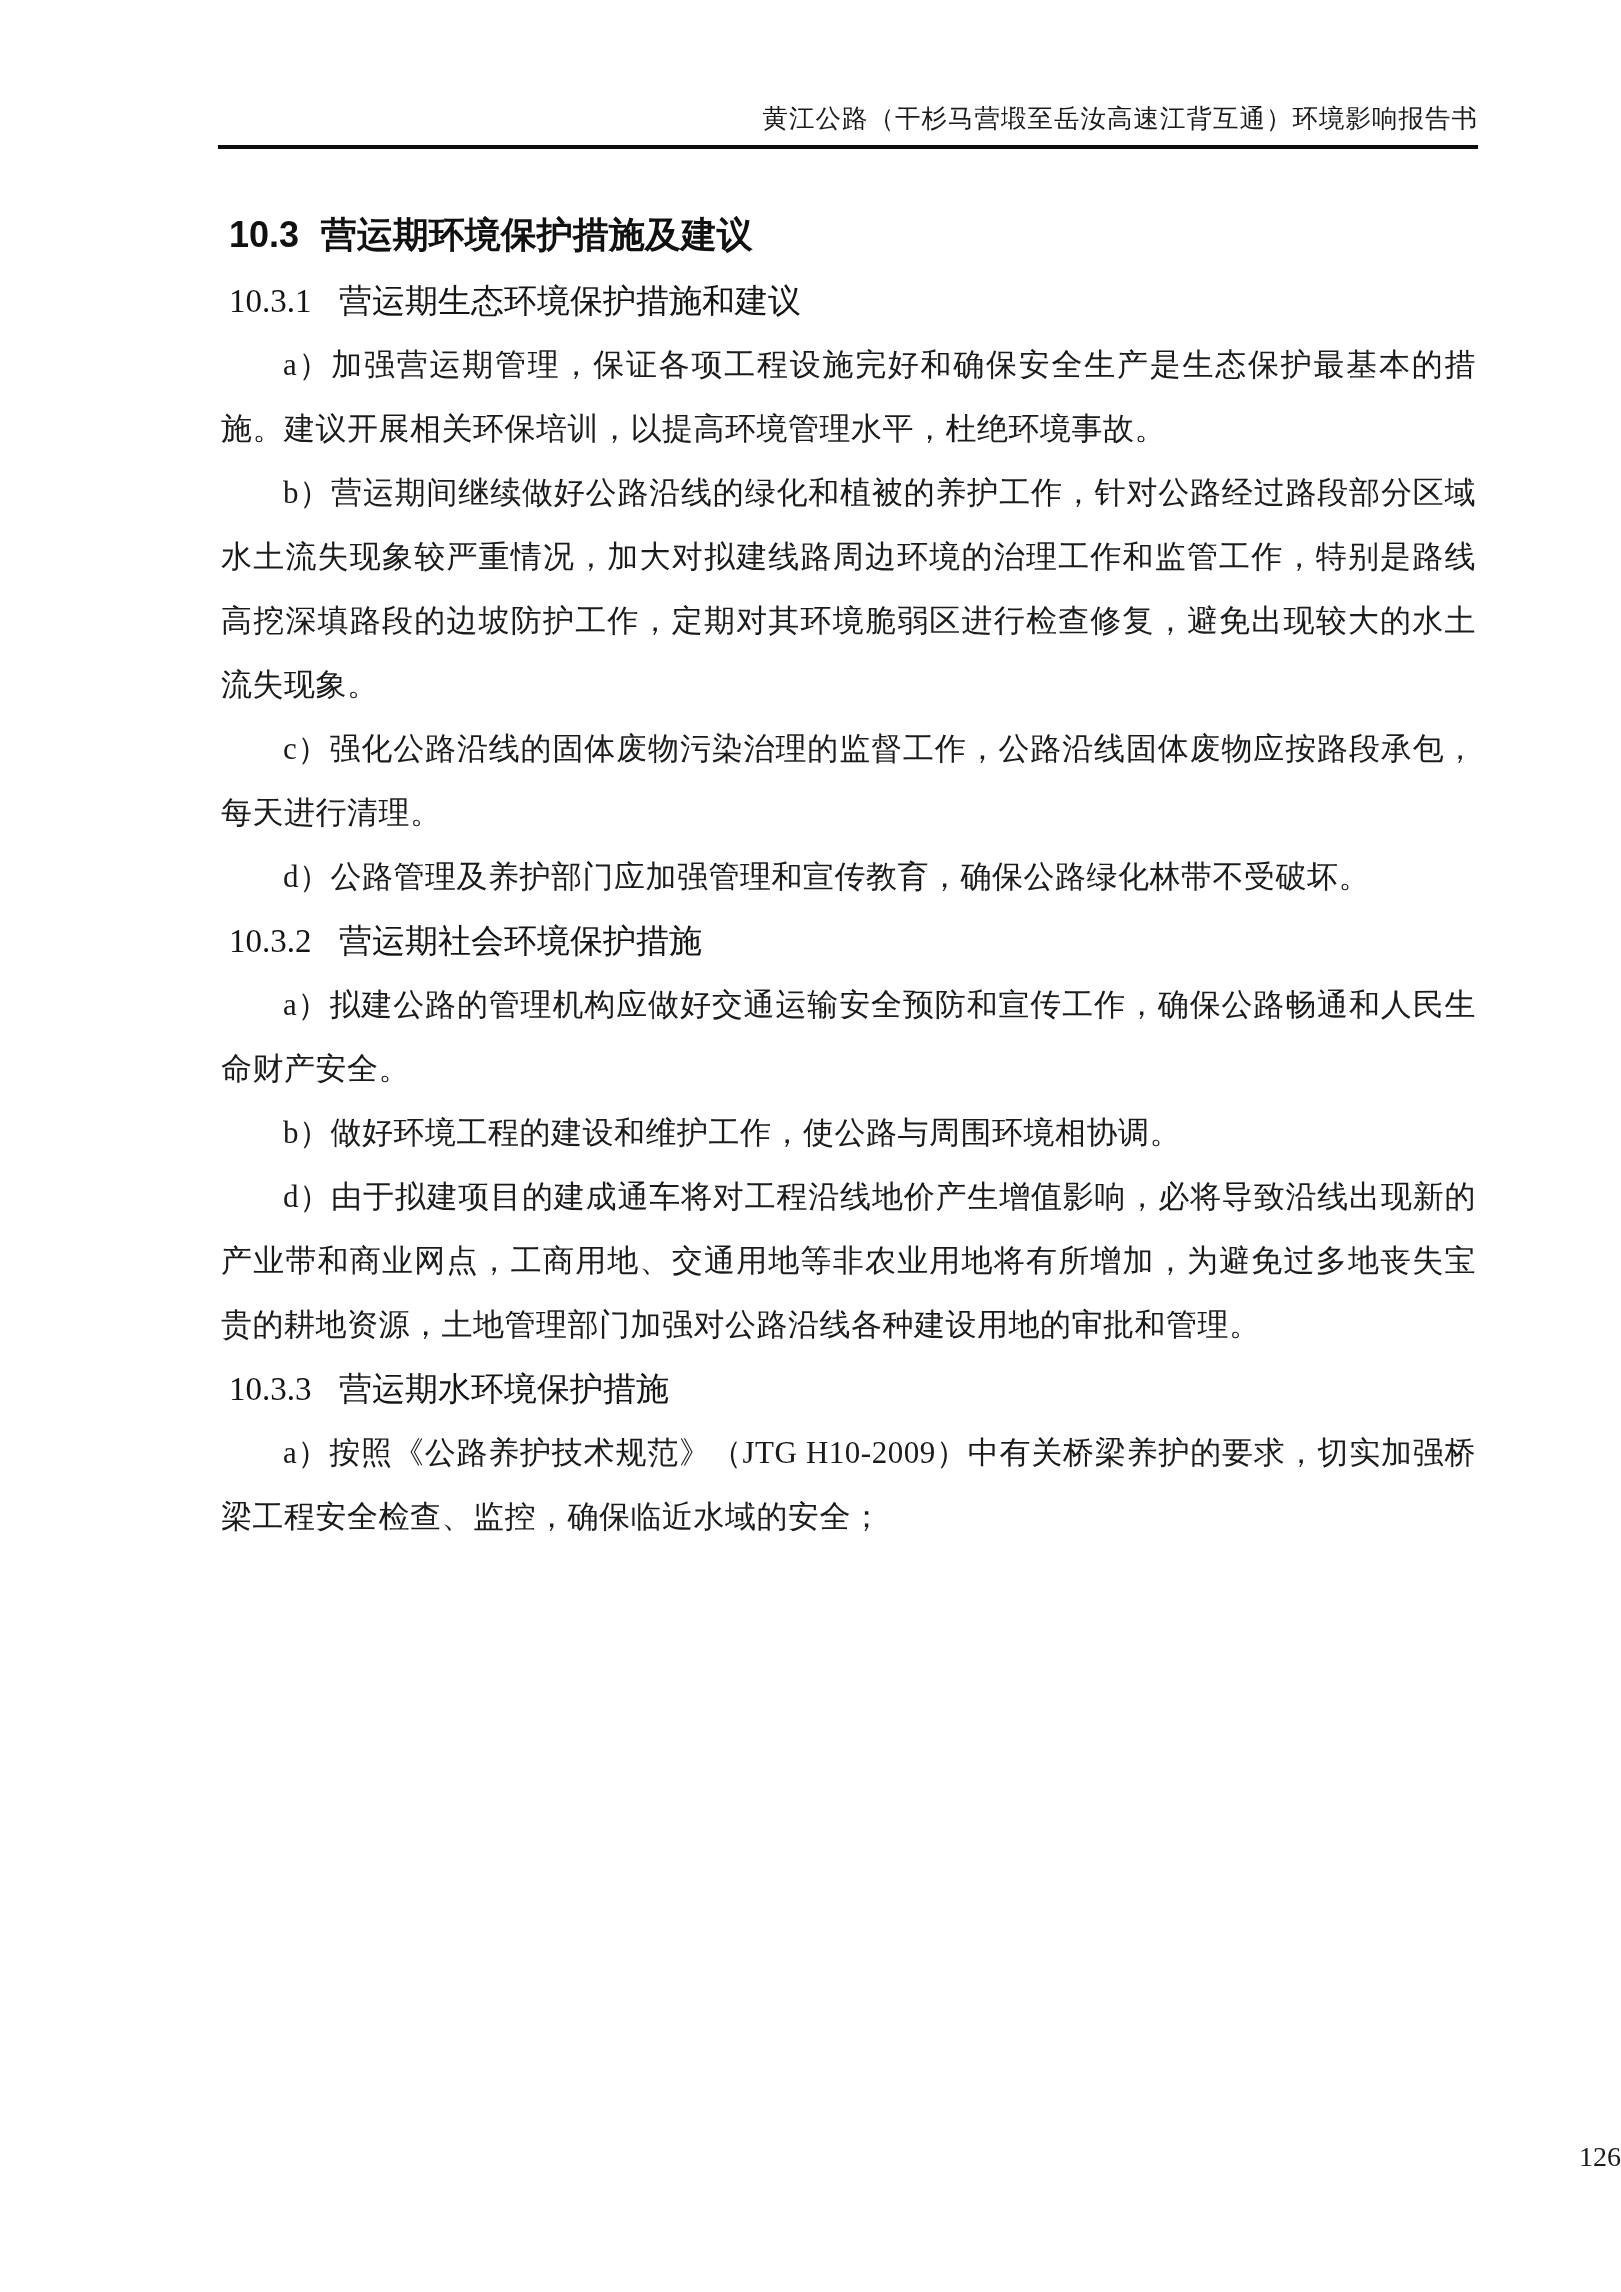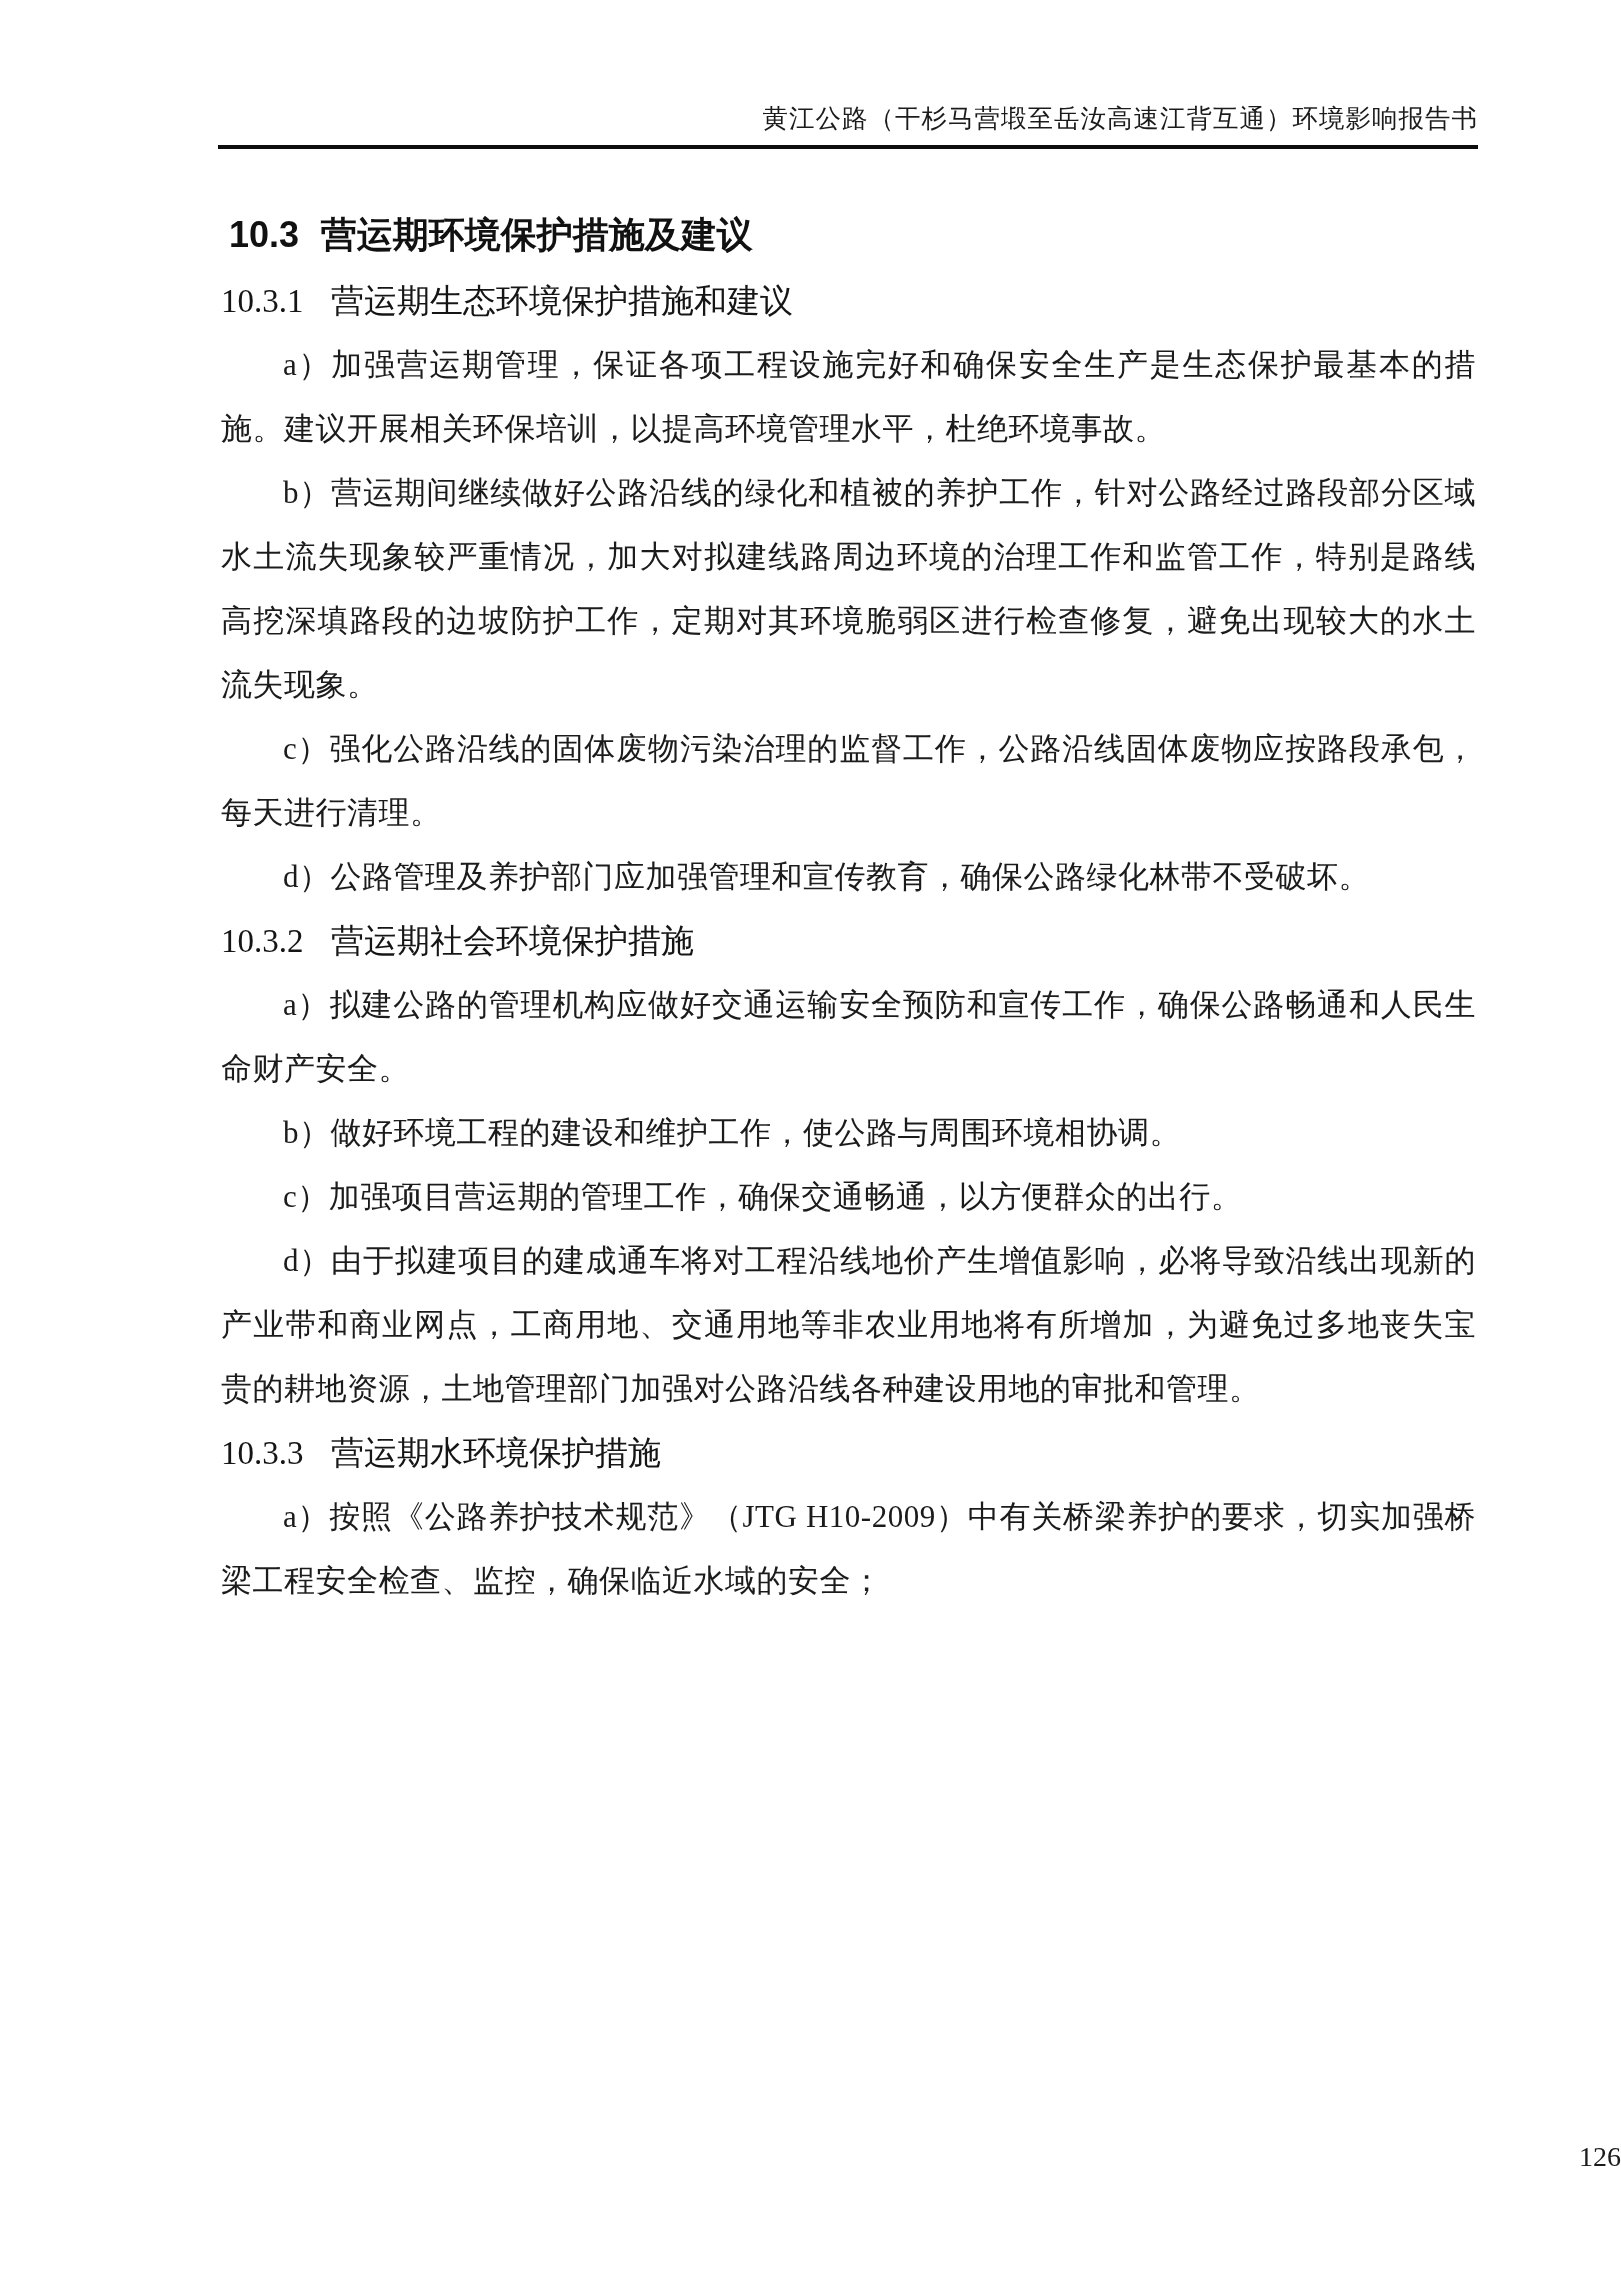--- a/index.html
+++ b/index.html
@@ -53,20 +53,21 @@
   }
   h2.sec-sub {
     margin: 0;
     font-weight: normal;
     font-size: 33px;
     line-height: 64px;
     color: #151515;
   }
   h2.sec-sub .sec-num {
     margin-right: 27.4px;
+    margin-left: 8px;
   }
   p.body-para {
     margin: 0;
     font-size: 31px;
     line-height: 64px;
     text-align: justify;
     text-indent: 2em;
     letter-spacing: 0.5px;
     word-break: normal;
     overflow-wrap: break-word;
@@ -105,21 +106,20 @@
     <p class="body-para">b）营运期间继续做好公路沿线的绿化和植被的养护工作，针对公路经过路段部分区域水土流失现象较严重情况，加大对拟建线路周边环境的治理工作和监管工作，特别是路线高挖深填路段的边坡防护工作，定期对其环境脆弱区进行检查修复，避免出现较大的水土流失现象。</p>
     <p class="body-para">c）强化公路沿线的固体废物污染治理的监督工作，公路沿线固体废物应按路段承包，每天进行清理。</p>
     <p class="body-para">d）公路管理及养护部门应加强管理和宣传教育，确保公路绿化林带不受破坏。</p>
 
     <h2 class="sec-sub">
       <span class="sec-num">10.3.2</span><span>营运期社会环境保护措施</span>
     </h2>
 
     <p class="body-para">a）拟建公路的管理机构应做好交通运输安全预防和宣传工作，确保公路畅通和人民生命财产安全。</p>
     <p class="body-para">b）做好环境工程的建设和维护工作，使公路与周围环境相协调。</p>
-    <p class="body-para">c）加强项目营运期的管理工作，确保交通畅通，以方便群众的出行。</p>
     <p class="body-para">d）由于拟建项目的建成通车将对工程沿线地价产生增值影响，必将导致沿线出现新的产业带和商业网点，工商用地、交通用地等非农业用地将有所增加，为避免过多地丧失宝贵的耕地资源，土地管理部门加强对公路沿线各种建设用地的审批和管理。</p>
 
     <h2 class="sec-sub">
       <span class="sec-num">10.3.3</span><span>营运期水环境保护措施</span>
     </h2>
 
     <p class="body-para">a）按照《公路养护技术规范》（JTG H10-2009）中有关桥梁养护的要求，切实加强桥梁工程安全检查、监控，确保临近水域的安全；</p>
 
   </div>
 

